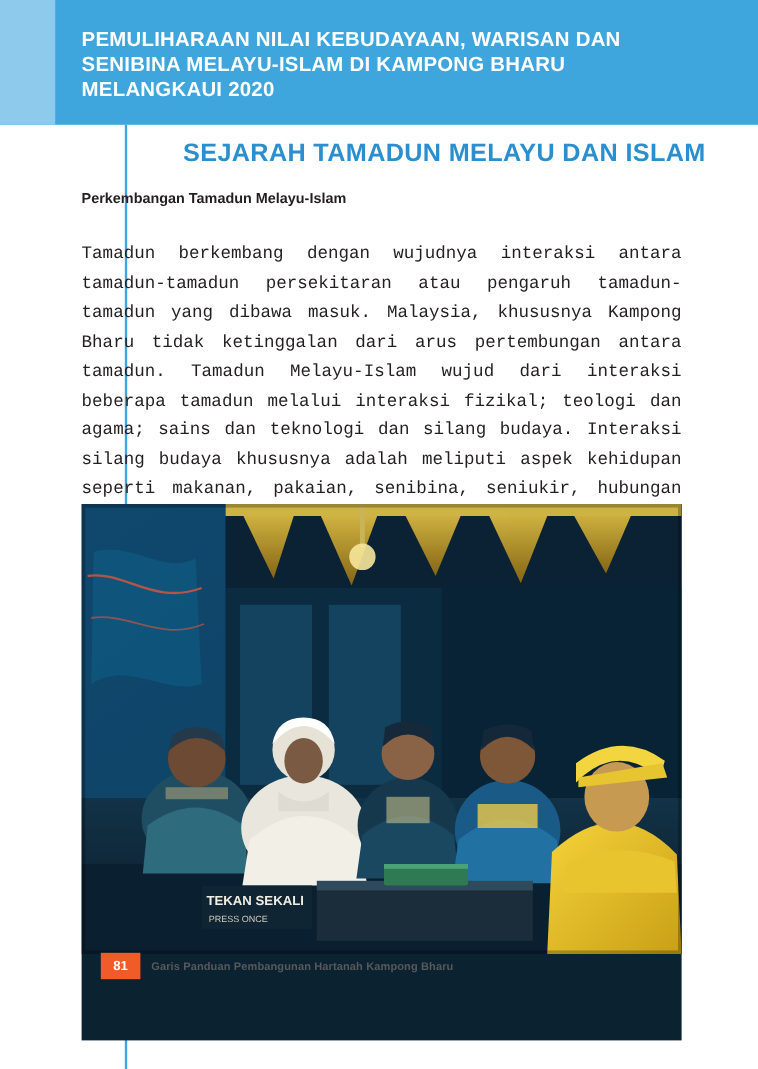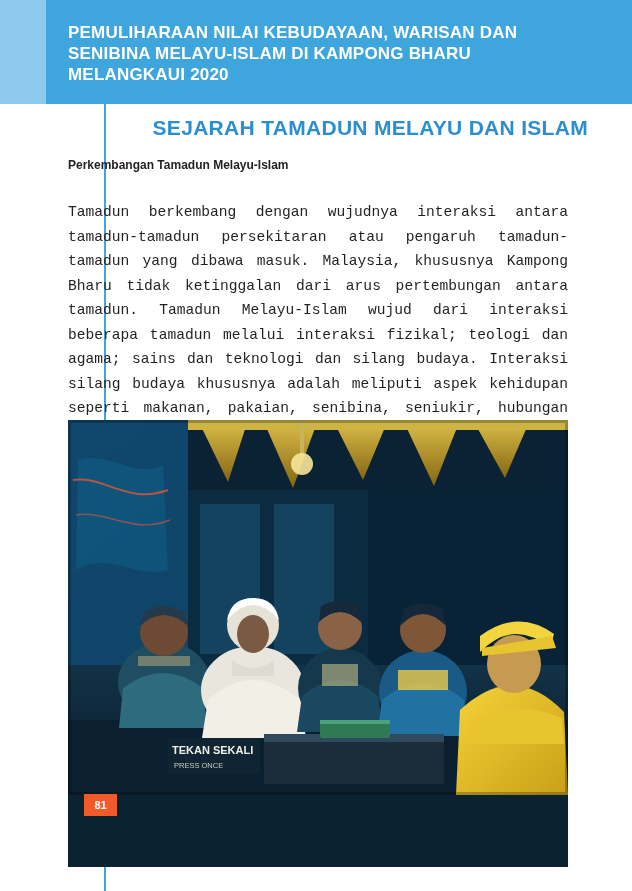--- a/index.html
+++ b/index.html
@@ -265,15 +265,16 @@
         <text x="104" y="334" font-family="Liberation Sans, sans-serif" font-size="11" font-weight="bold" fill="#f0ede2">TEKAN SEKALI</text>
         <text x="106" y="348" font-family="Liberation Sans, sans-serif" font-size="7.5" fill="#cfcabb">PRESS ONCE</text>
 
         <rect x="0" y="0" width="500" height="375" fill="none" stroke="#000000" stroke-opacity="0.25" stroke-width="6"></rect>
       </svg>
     </div>
   </div>
 
   <div class="footer">
     <div class="page-number-box">81</div>
+    <div class="footer-text">Garis Panduan Pembangunan Hartanah Kampong Bharu</div>
   </div>
 
 </div>
 
 </body></html>

